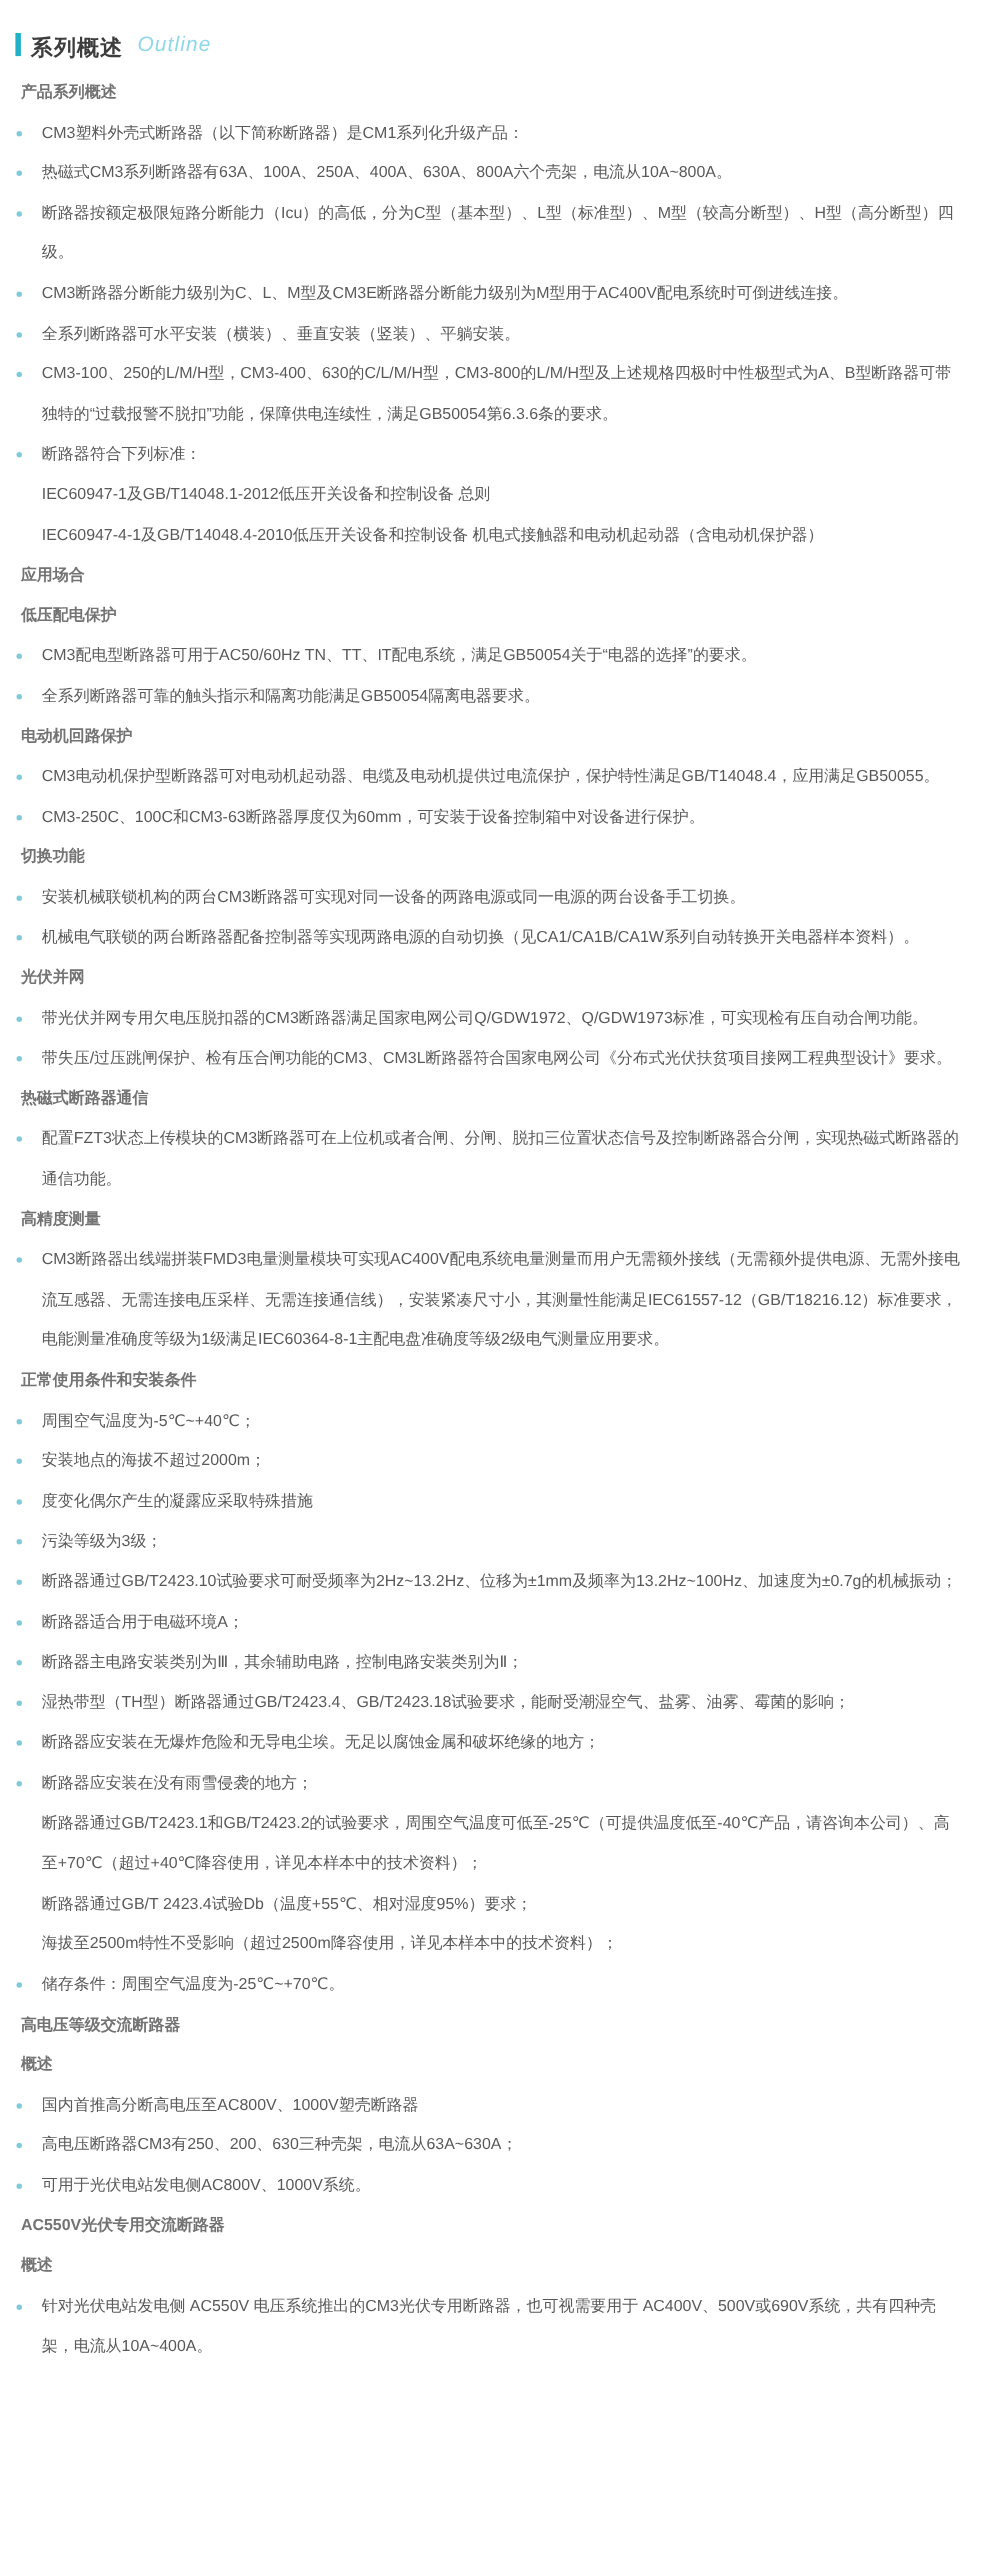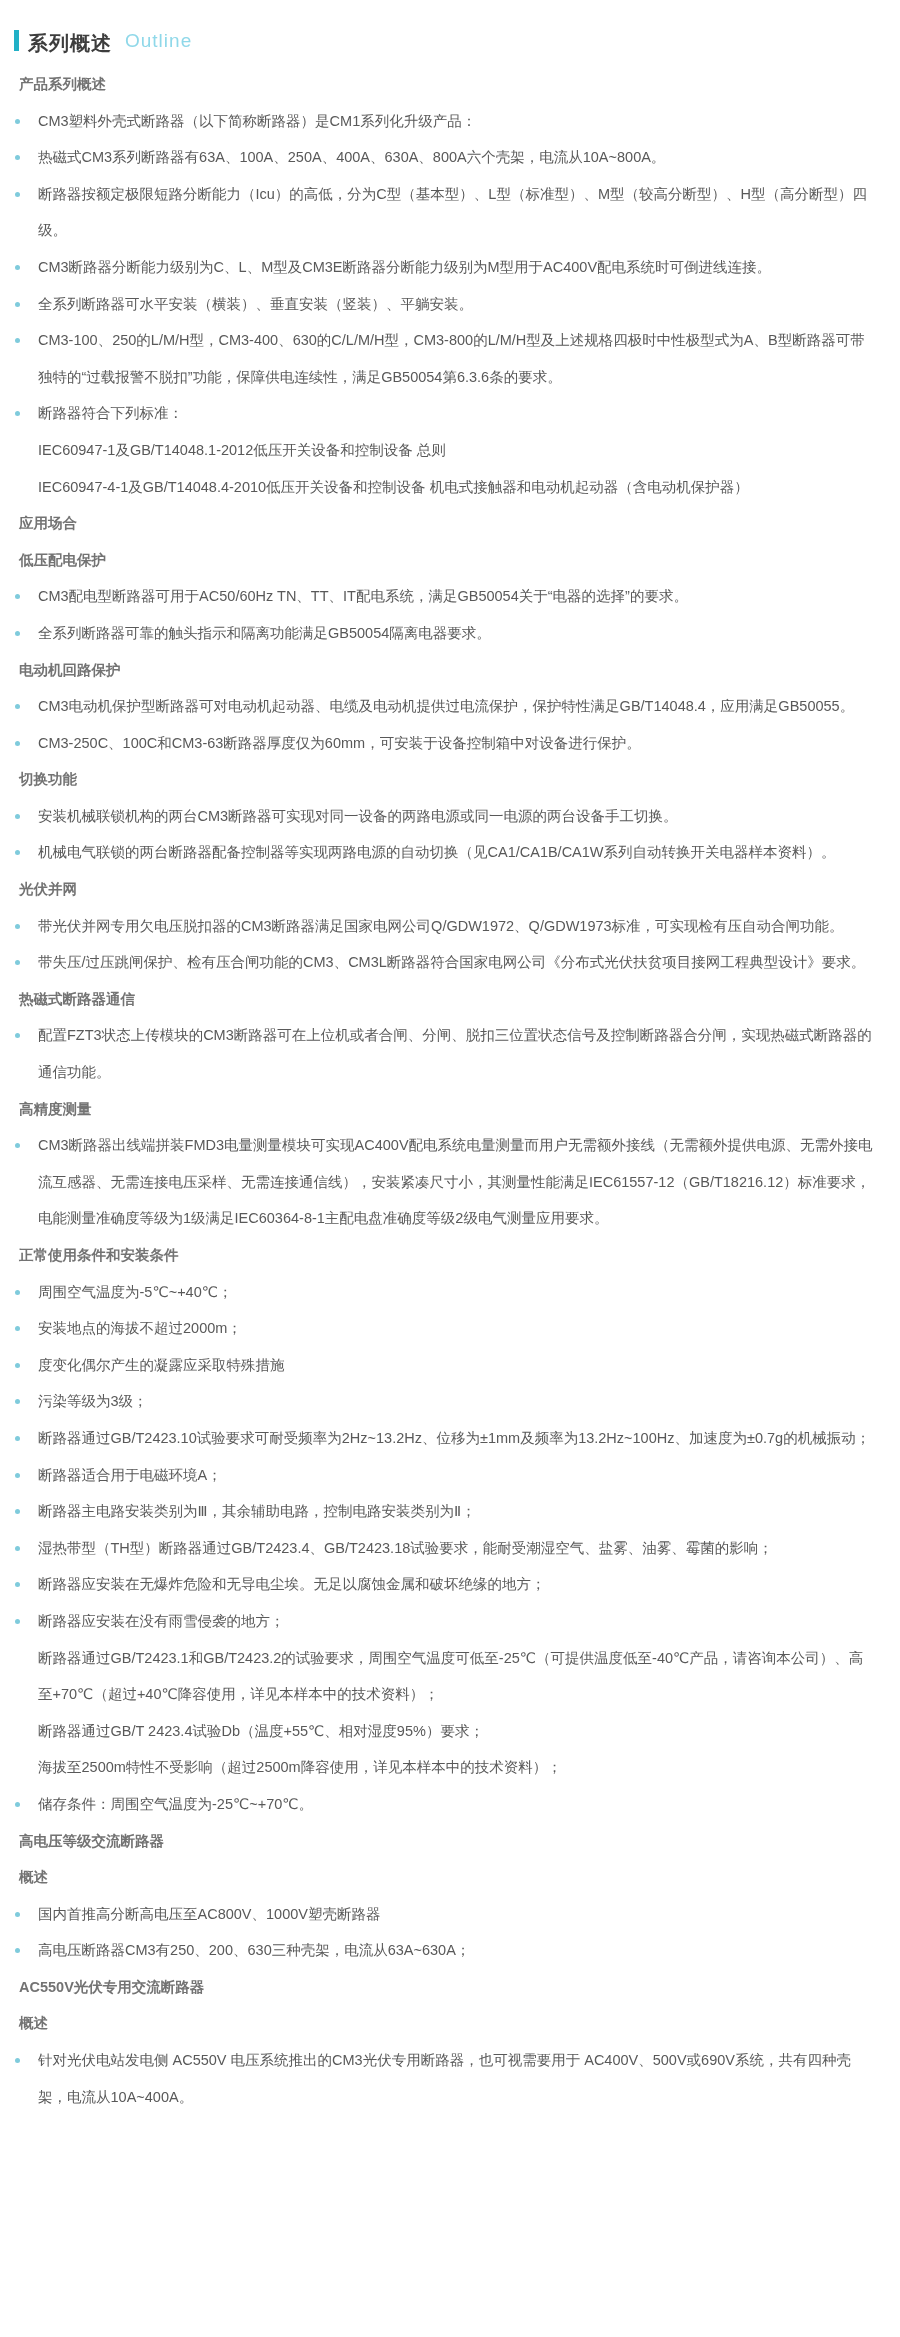--- a/index.html
+++ b/index.html
@@ -69,21 +69,21 @@
     position: relative;
     top: -2px;
   }
 </style>
 </head>
 <body>
 
 <header class="page-header">
   <span class="accent-bar" style="background: rgb(33, 176, 198);"></span>
   <h1 class="title-cn">系列概述</h1>
-  <span class="title-en" style="color: rgb(143, 216, 233);">Outline</span>
+  <span class="title-en" style="color: rgb(143, 216, 233); font-style: italic;">Outline</span>
 </header>
 
 <main id="content">
     <div class="row heading"><span class="txt">产品系列概述</span></div>
     <div class="row bullet"><span class="dot" style="background: rgb(127, 203, 220);"></span><span class="txt">CM3塑料外壳式断路器（以下简称断路器）是CM1系列化升级产品：</span></div>
     <div class="row bullet"><span class="dot" style="background: rgb(127, 203, 220);"></span><span class="txt">热磁式CM3系列断路器有63A、100A、250A、400A、630A、800A六个壳架，电流从10A~800A。</span></div>
     <div class="row bullet"><span class="dot" style="background: rgb(127, 203, 220);"></span><span class="txt">断路器按额定极限短路分断能力（Icu）的高低，分为C型（基本型）、L型（标准型）、M型（较高分断型）、H型（高分断型）四级。</span></div>
     <div class="row bullet"><span class="dot" style="background: rgb(127, 203, 220);"></span><span class="txt">CM3断路器分断能力级别为C、L、M型及CM3E断路器分断能力级别为M型用于AC400V配电系统时可倒进线连接。</span></div>
     <div class="row bullet"><span class="dot" style="background: rgb(127, 203, 220);"></span><span class="txt">全系列断路器可水平安装（横装）、垂直安装（竖装）、平躺安装。</span></div>
     <div class="row bullet"><span class="dot" style="background: rgb(127, 203, 220);"></span><span class="txt">CM3-100、250的L/M/H型，CM3-400、630的C/L/M/H型，CM3-800的L/M/H型及上述规格四极时中性极型式为A、B型断路器可带独特的“过载报警不脱扣”功能，保障供电连续性，满足GB50054第6.3.6条的要求。</span></div>
@@ -119,16 +119,17 @@
     <div class="row bullet"><span class="dot" style="background: rgb(127, 203, 220);"></span><span class="txt">断路器应安装在无爆炸危险和无导电尘埃。无足以腐蚀金属和破坏绝缘的地方；</span></div>
     <div class="row bullet"><span class="dot" style="background: rgb(127, 203, 220);"></span><span class="txt">断路器应安装在没有雨雪侵袭的地方；</span></div>
     <div class="row plain"><span class="txt">断路器通过GB/T2423.1和GB/T2423.2的试验要求，周围空气温度可低至-25℃（可提供温度低至-40℃产品，请咨询本公司）、高至+70℃（超过+40℃降容使用，详见本样本中的技术资料）；</span></div>
     <div class="row plain"><span class="txt">断路器通过GB/T 2423.4试验Db（温度+55℃、相对湿度95%）要求；</span></div>
     <div class="row plain"><span class="txt">海拔至2500m特性不受影响（超过2500m降容使用，详见本样本中的技术资料）；</span></div>
     <div class="row bullet"><span class="dot" style="background: rgb(127, 203, 220);"></span><span class="txt">储存条件：周围空气温度为-25℃~+70℃。</span></div>
     <div class="row heading"><span class="txt">高电压等级交流断路器</span></div>
     <div class="row heading"><span class="txt">概述</span></div>
     <div class="row bullet"><span class="dot" style="background: rgb(127, 203, 220);"></span><span class="txt">国内首推高分断高电压至AC800V、1000V塑壳断路器</span></div>
     <div class="row bullet"><span class="dot" style="background: rgb(127, 203, 220);"></span><span class="txt">高电压断路器CM3有250、200、630三种壳架，电流从63A~630A；</span></div>
+    <div class="row bullet"><span class="dot" style="background: rgb(127, 203, 220);"></span><span class="txt">可用于光伏电站发电侧AC800V、1000V系统。</span></div>
     <div class="row heading"><span class="txt">AC550V光伏专用交流断路器</span></div>
     <div class="row heading"><span class="txt">概述</span></div>
     <div class="row bullet"><span class="dot" style="background: rgb(127, 203, 220);"></span><span class="txt">针对光伏电站发电侧 AC550V 电压系统推出的CM3光伏专用断路器，也可视需要用于 AC400V、500V或690V系统，共有四种壳架，电流从10A~400A。</span></div>
   </main>
 
 </body></html>

